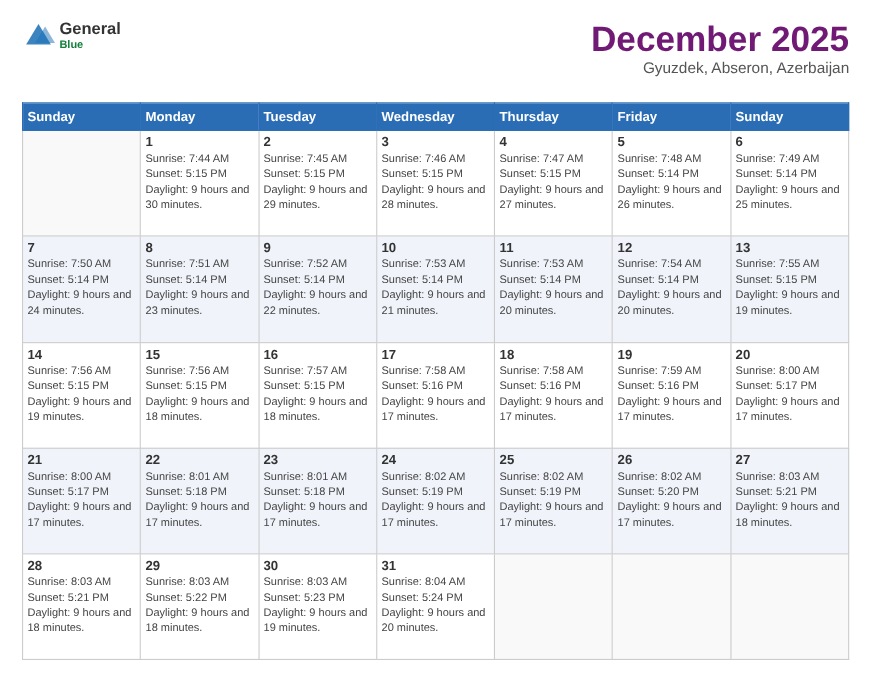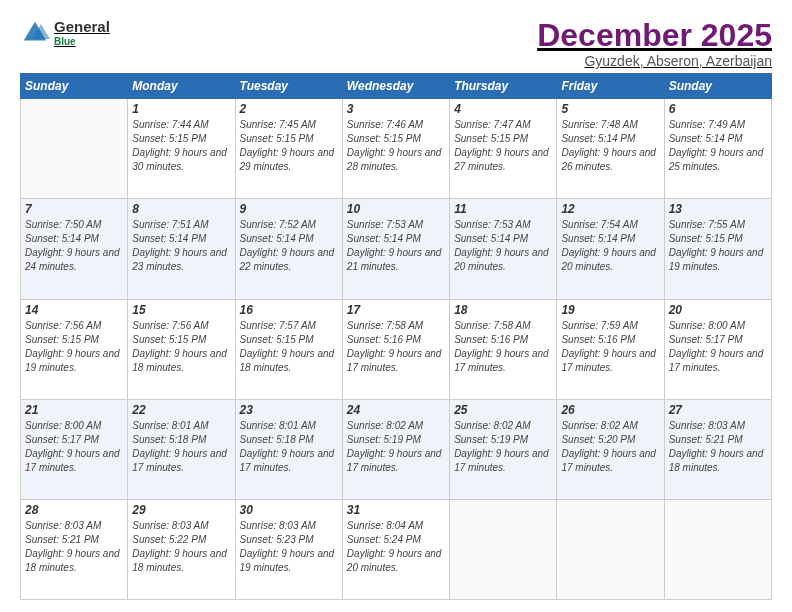--- a/index.html
+++ b/index.html
@@ -14,22 +14,21 @@
       width: 792px;
       height: 612px;
       padding: 18px 20px 12px 20px;
       display: flex;
       flex-direction: column;
     }
     .header {
       display: flex;
       justify-content: space-between;
       align-items: flex-start;
-      margin-bottom: 4px;
-      text-decoration: underline;
+      margin-bottom: 24px;
     }
     .logo {
       display: flex;
       align-items: center;
       gap: 4px;
     }
     .logo-text {
       display: flex;
       flex-direction: column;
       line-height: 1.1;
@@ -60,21 +59,20 @@
     .subtitle {
       font-size: 14px;
       color: #555;
     }
     .calendar {
       flex: 1;
       border: 1px solid #ccc;
       border-collapse: collapse;
       width: 100%;
       table-layout: fixed;
-      font-style: italic;
     }
     .calendar th {
       background-color: #2a6db5;
       color: white;
       font-size: 12px;
       font-weight: bold;
       padding: 5px 4px;
       text-align: left;
       border: 1px solid #2a6db5;
     }

